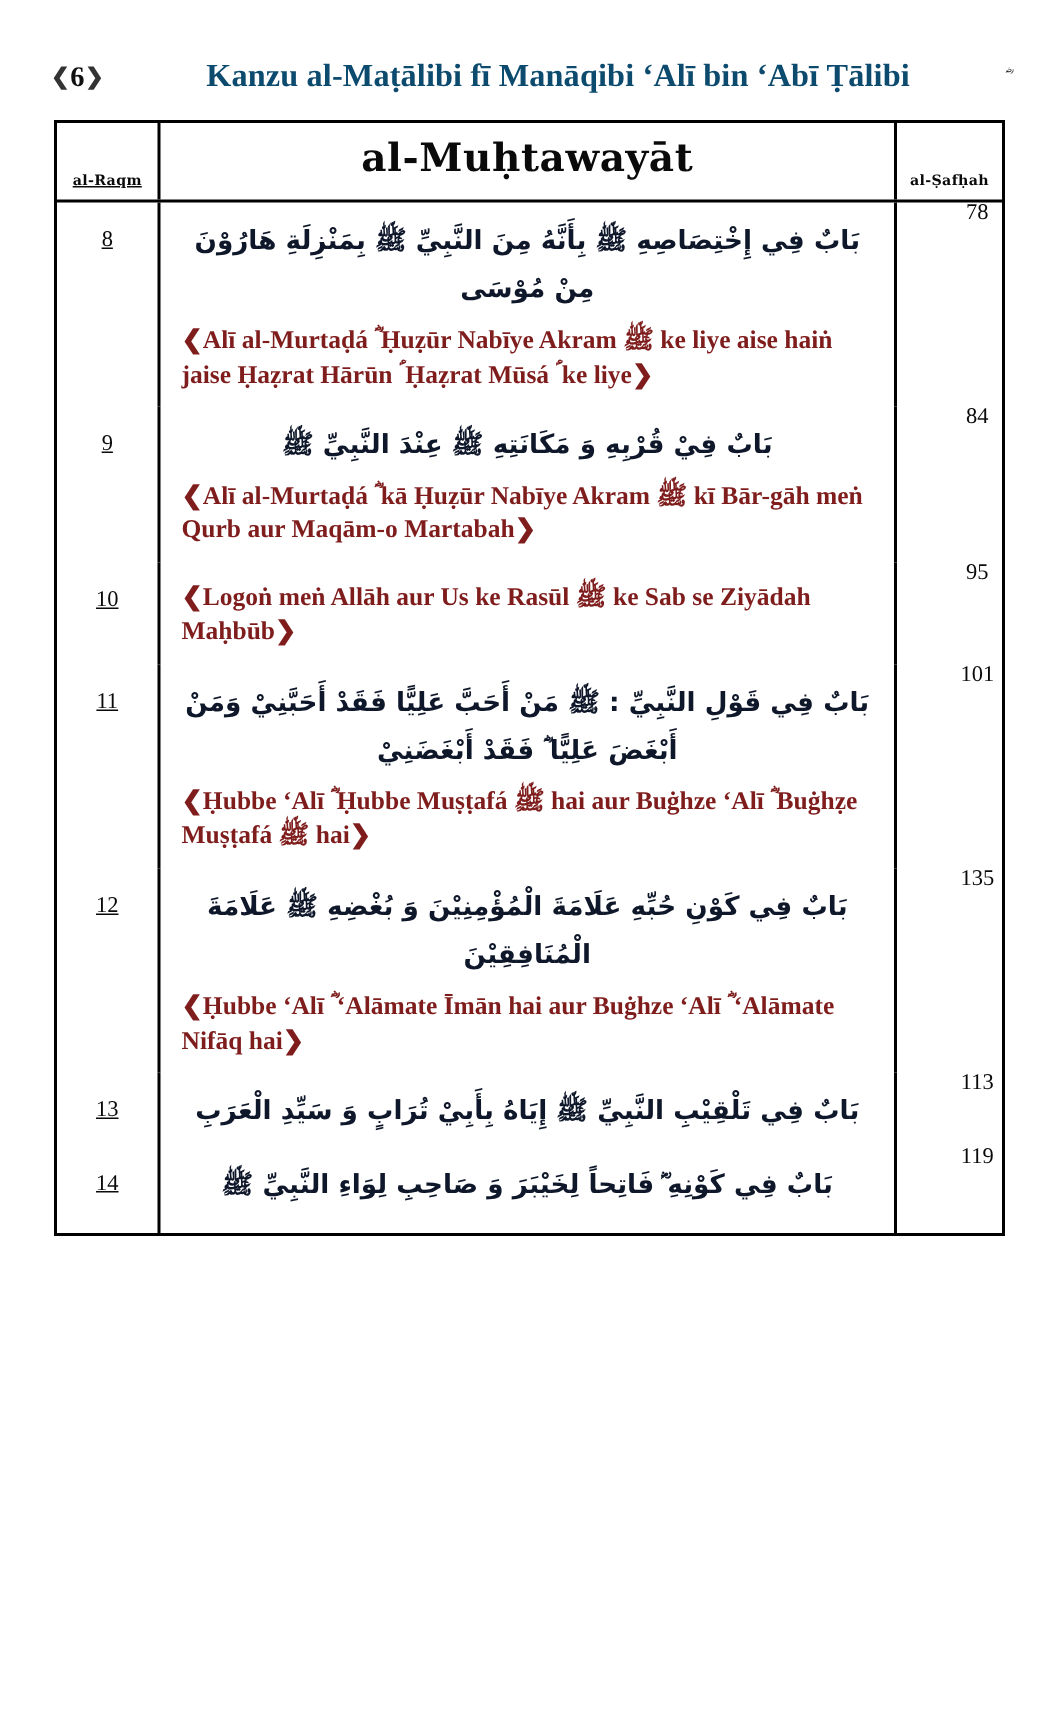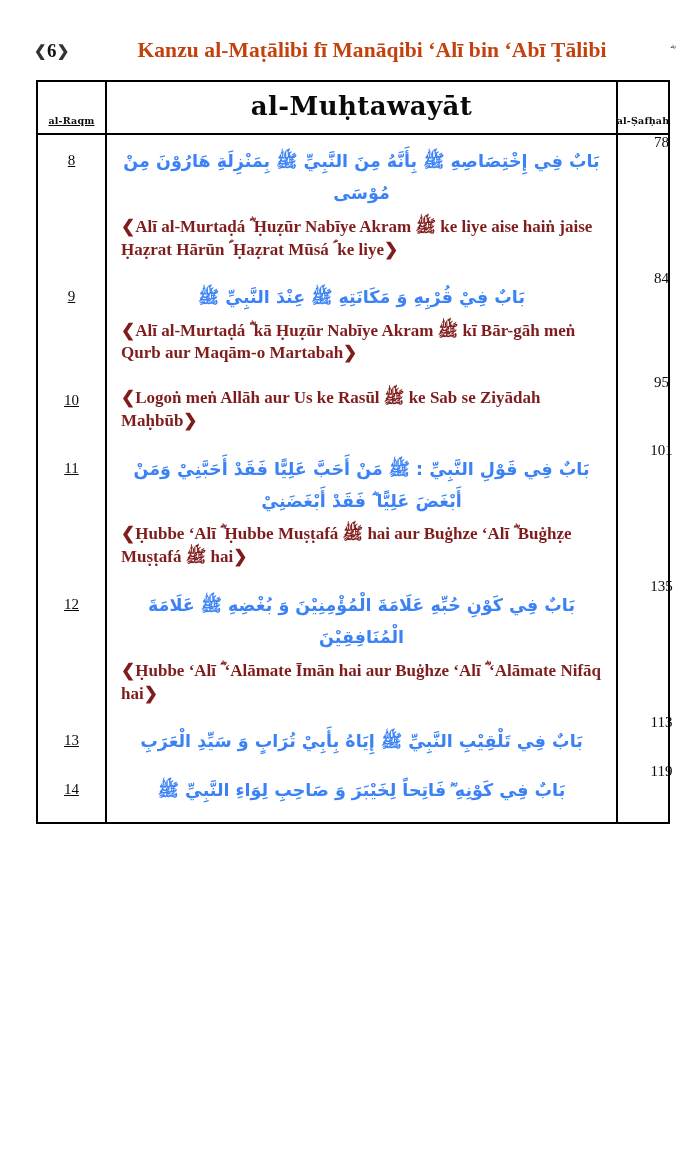--- a/index.html
+++ b/index.html
@@ -41,21 +41,21 @@
     vertical-align: 1px;
     color: #333;
   }
   .head-title {
     flex: 1;
     text-align: center;
     font-size: 21.5px;
     font-weight: 600;
     letter-spacing: 0.1px;
     white-space: nowrap;
-    color: #c2410c;
+    color: #0c4a6e;
   }
   .head-honorific {
     width: 46px;
     flex: none;
     text-align: right;
     font-size: 16px;
     font-family: "DejaVu Sans", sans-serif;
     color: #1a1a1a;
     transform: translateY(2px);
   }
@@ -81,21 +81,21 @@
     display: flex;
     justify-content: center;
     text-decoration: underline;
   }
   .col-body {
     flex: 1;
     box-sizing: border-box;
     min-width: 0;
   }
   .col-page {
-    width: 52px;
+    width: 72px;
     flex: none;
     border-left: 2.2px solid #000;
     box-sizing: border-box;
     display: flex;
     justify-content: center;
   }
 
   
   .toc-head {
     border-bottom: 2.2px solid #000;
@@ -159,21 +159,21 @@
     padding: 8px 12px 4px 12px;
   }
 
   .ar {
     direction: rtl;
     text-align: center;
     font-family: "DejaVu Sans", "Liberation Sans", sans-serif;
     font-size: 17.5px;
     line-height: 1.85;
     font-weight: 700;
-    color: #3b82f6;
+    color: #0f172a;
     padding: 2px 2px 2px 2px;
     unicode-bidi: isolate;
   }
   .tr {
     font-family: "Liberation Serif", "DejaVu Serif", serif;
     font-size: 17px;
     line-height: 1.34;
     font-weight: 600;
     text-align: left;
     color: #7f1d1d;

